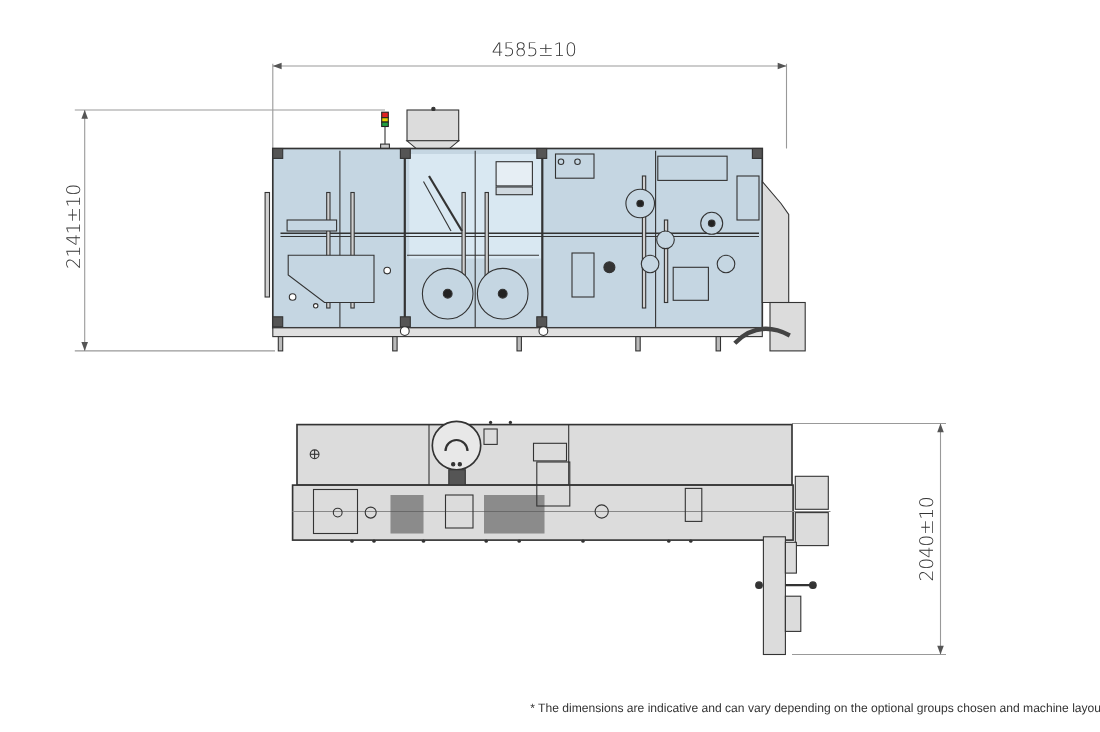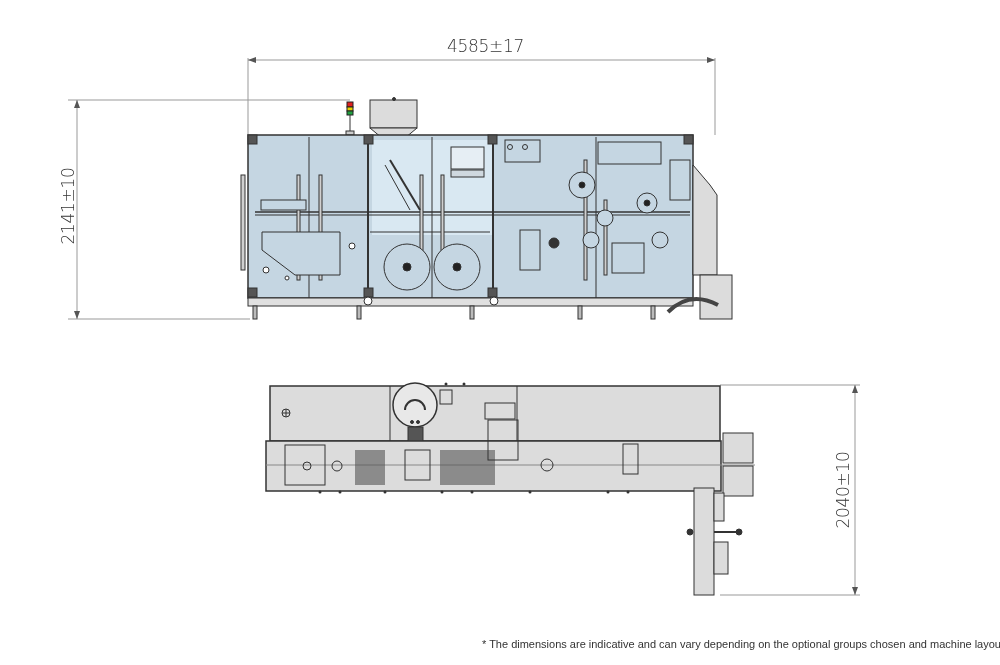--- a/index.html
+++ b/index.html
@@ -5,21 +5,21 @@
   html,body{margin:0;padding:0;background:#ffffff;}
   body{width:1000px;height:665px;position:relative;overflow:hidden;font-family:"Liberation Sans",sans-serif;}
   .dim-text{position:absolute;font-family:"DejaVu Sans",sans-serif;font-size:17px;color:#333;font-weight:300;letter-spacing:-0.3px;}
   .vtext{transform:rotate(-90deg);transform-origin:center center;white-space:nowrap;}
   .footnote{position:absolute;left:482px;top:638px;font-size:11px;color:#333;white-space:nowrap;}
   svg{position:absolute;left:0;top:0;}
 </style>
 </head>
 <body>
 
-<div class="dim-text" style="left:447px;top:36px;">4585±17</div>
+<div class="dim-text" style="left:447px;top:36px;">4585±10</div>
 <div class="dim-text vtext" style="left:28px;top:196px;width:80px;text-align:center;">2141±10</div>
 <div class="dim-text vtext" style="left:803px;top:480px;width:80px;text-align:center;">2040±10</div>
 
 <svg width="1000" height="665" viewBox="0 0 1000 665">
 
   <g stroke="#999" stroke-width="1" fill="none">
 
     <line x1="248" y1="58" x2="248" y2="135"></line>
     <line x1="715" y1="58" x2="715" y2="135"></line>
     <line x1="248" y1="60" x2="715" y2="60"></line>

